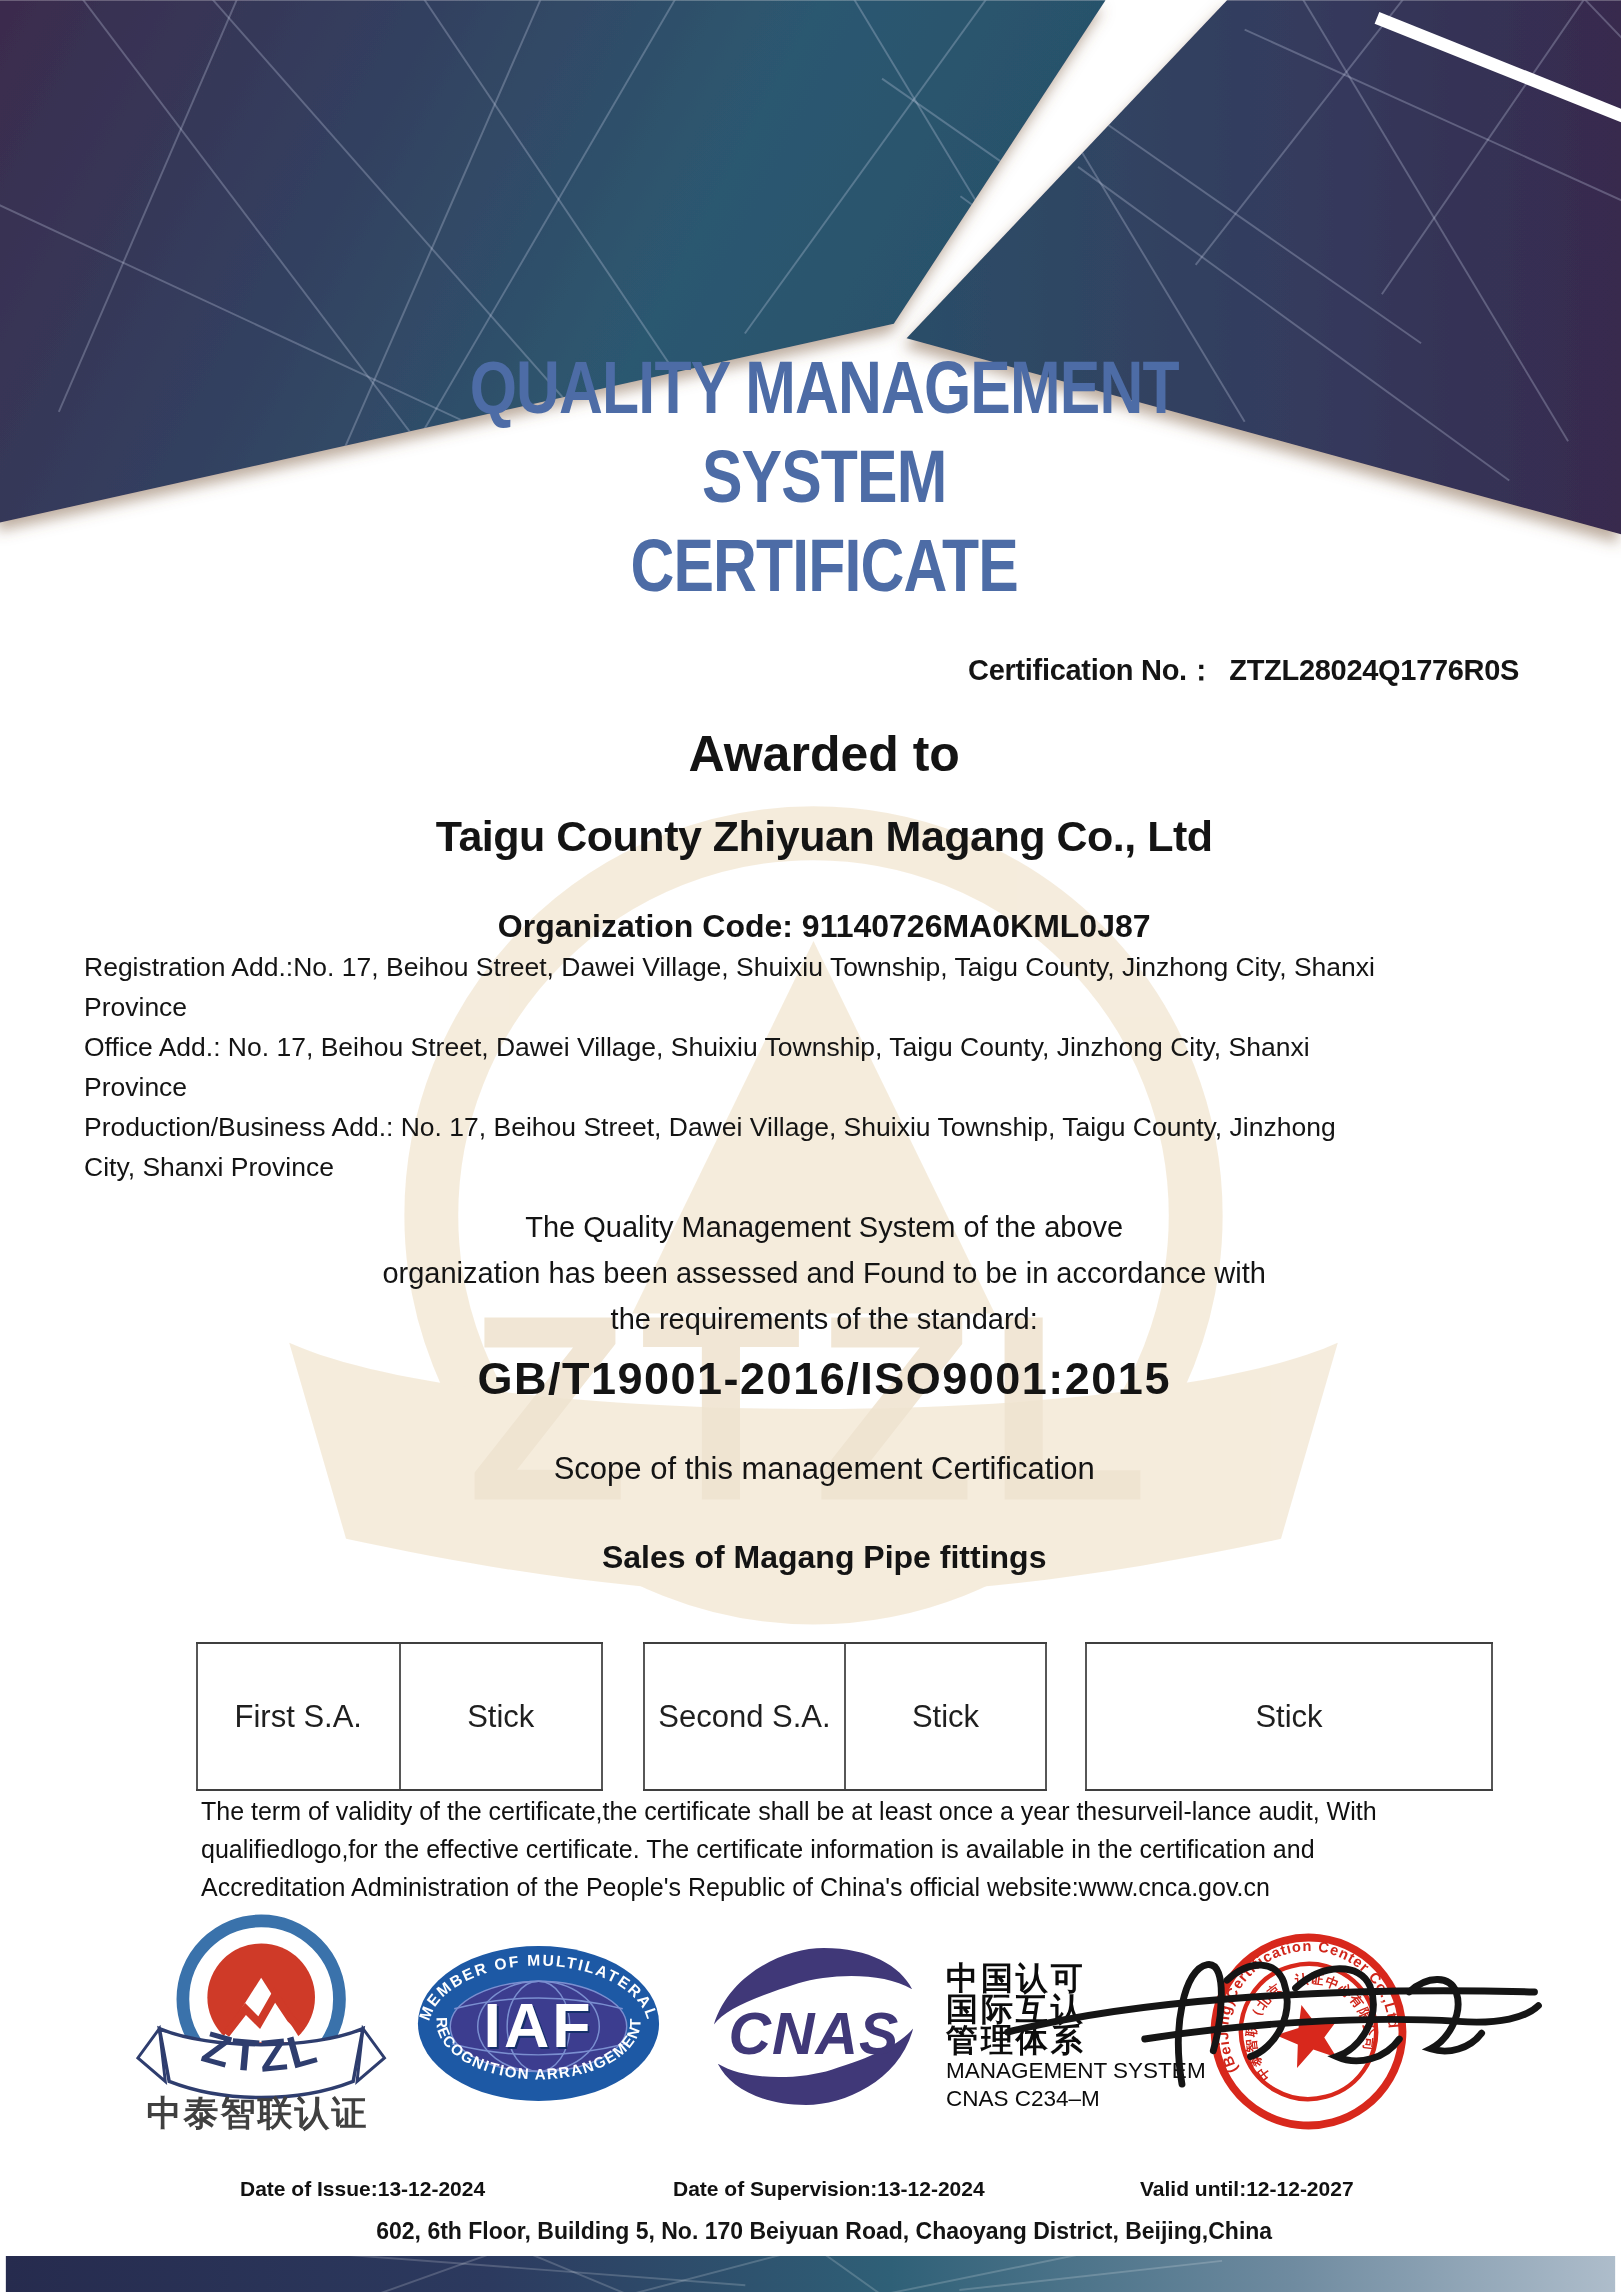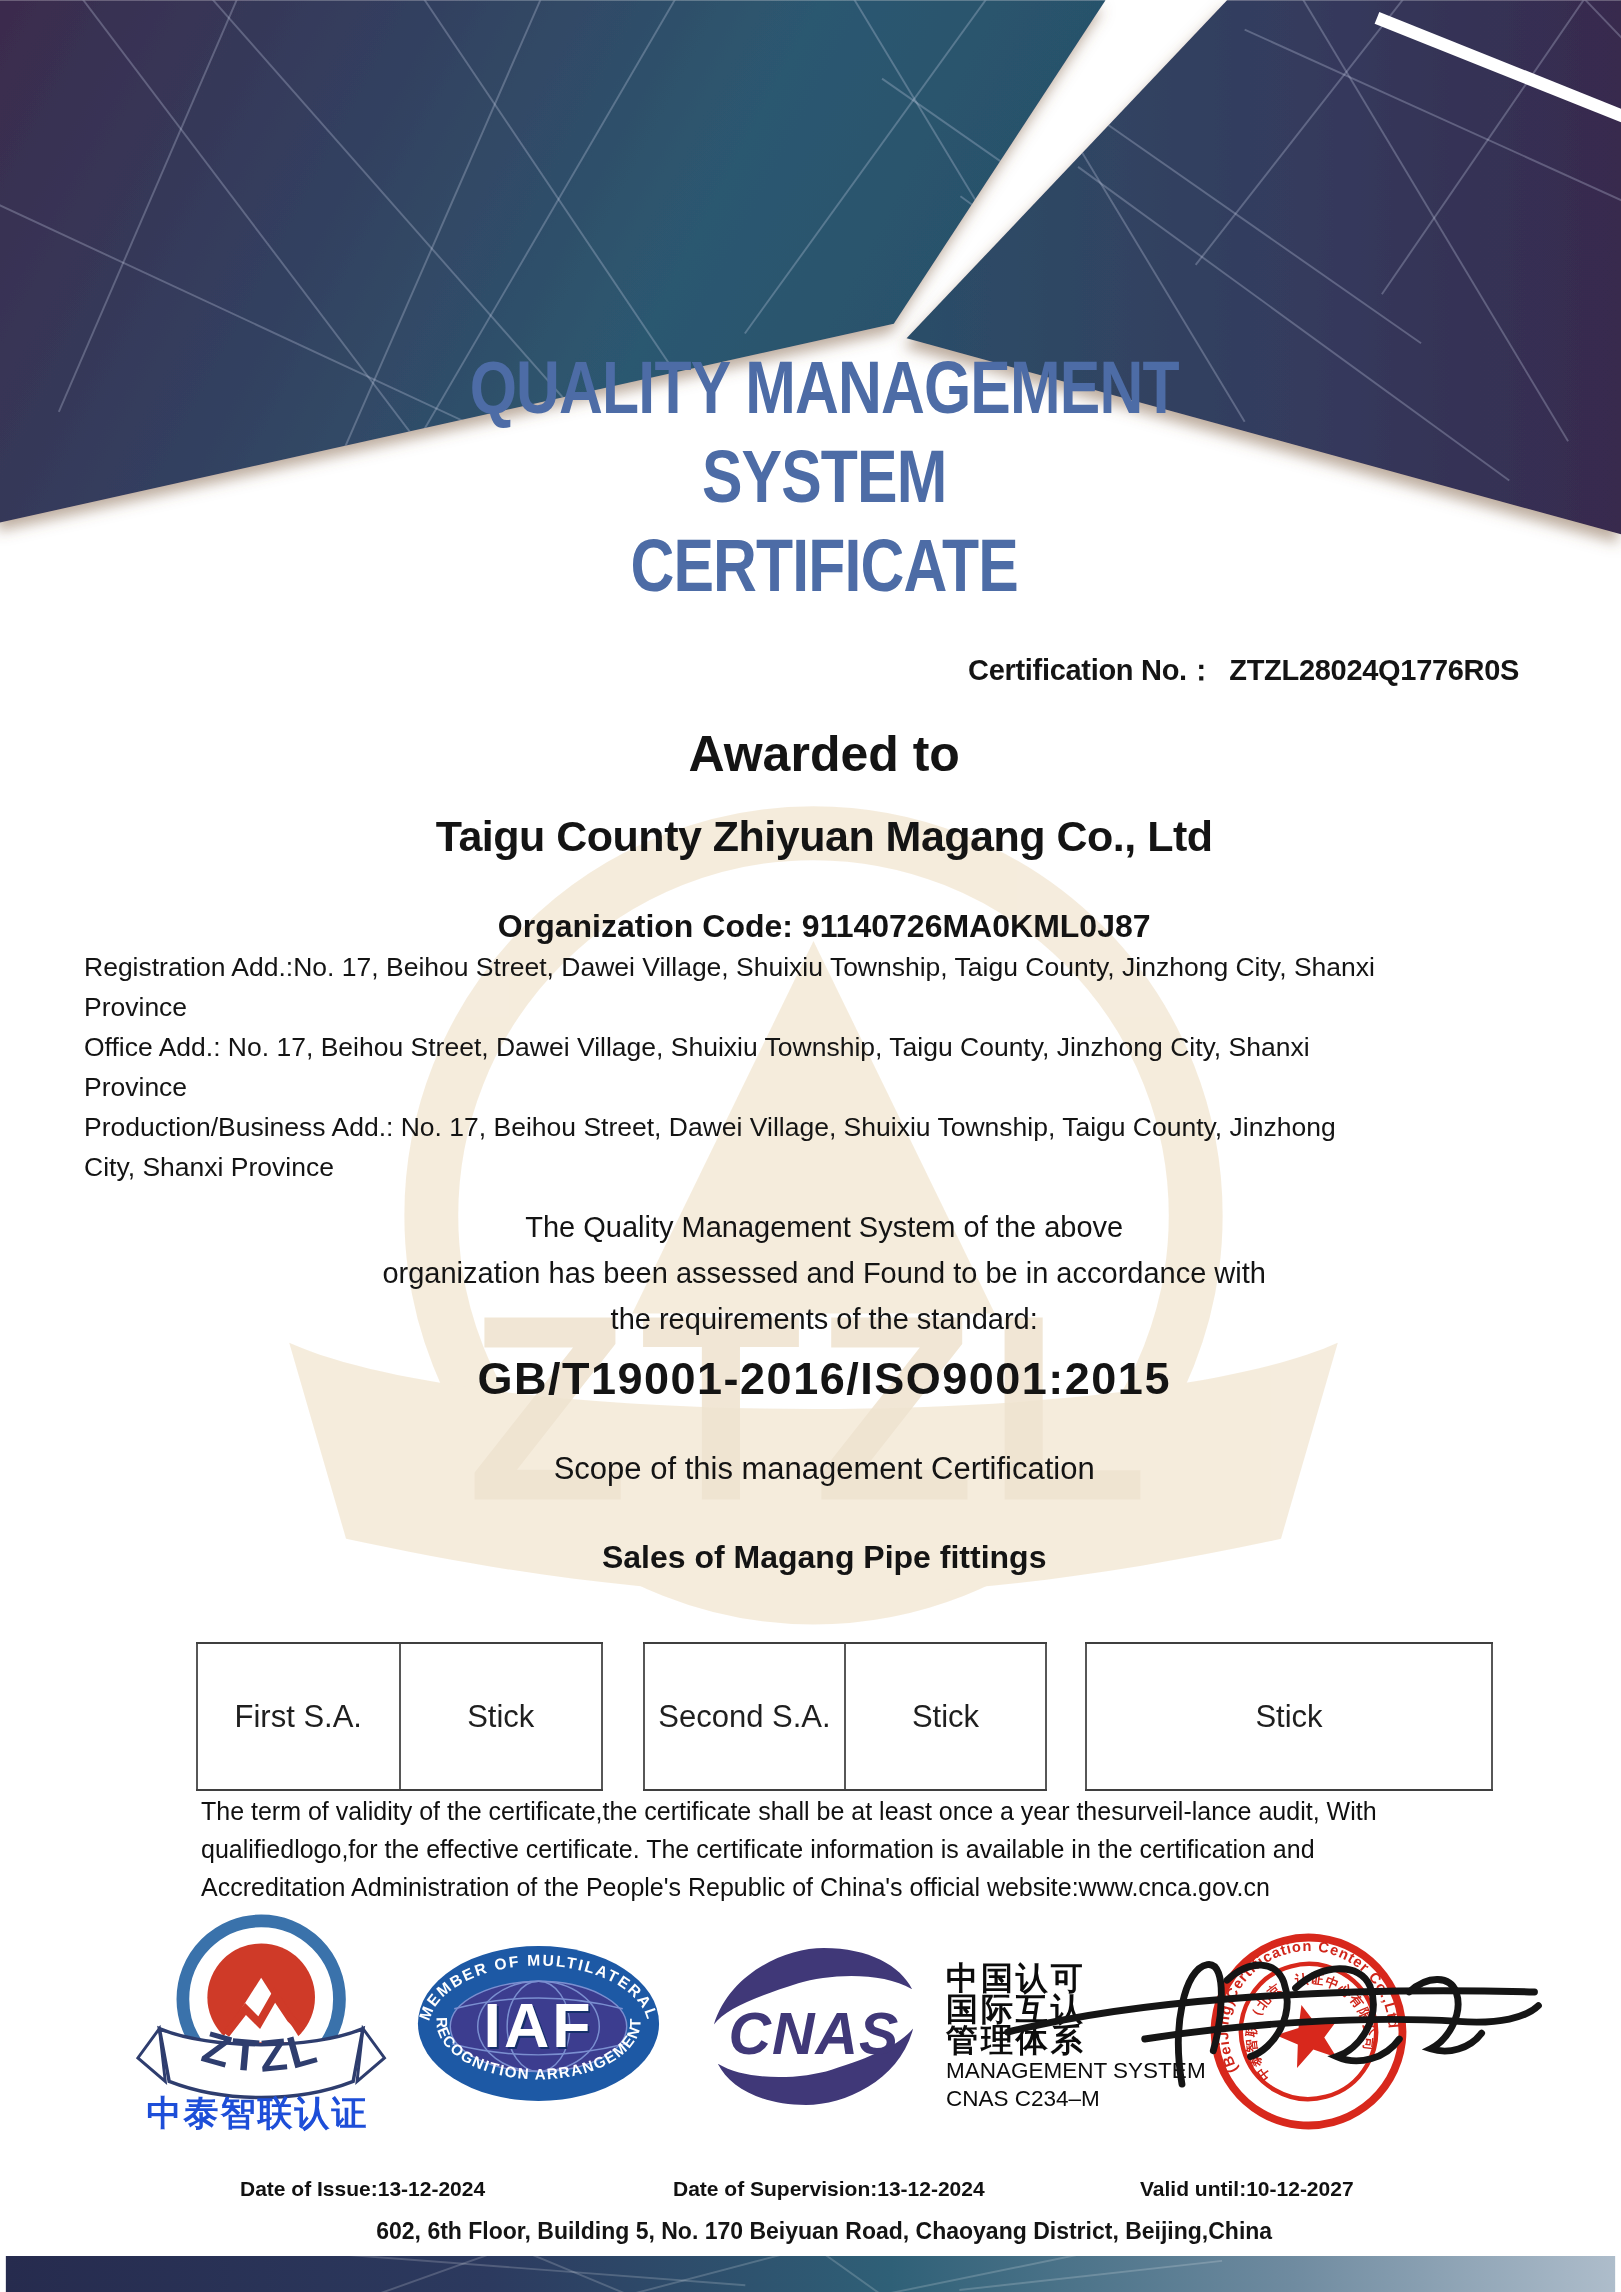--- a/index.html
+++ b/index.html
@@ -31,21 +31,21 @@
   .audit-cell{flex:1;border-left:2px solid #575757;display:flex;align-items:center;justify-content:center;
               font-size:31px;color:#1f1f1f;background:#fff;}
   .audit-cell.last{border-right:2px solid #575757;}
   #table-1{left:196px;width:407px;}
   #table-2{left:643px;width:404px;}
   #table-3{left:1085px;width:408px;}
 
   #fine-print{top:1792px;left:201px;font-size:25px;line-height:38px;font-weight:500;color:#101010;white-space:nowrap;}
 
   #ztzl-caption{top:2090px;left:125px;width:265px;text-align:center;font-size:35px;font-weight:700;
-                color:#1d4ed8;letter-spacing:2px;}
+                color:#404040;letter-spacing:2px;}
   #cnas-caption{top:1963px;left:946px;}
   .cnas-cn{font-size:32px;font-weight:700;line-height:31px;letter-spacing:2.9px;color:#0c0c0c;}
   .cnas-en{font-size:22.5px;font-weight:500;line-height:25.5px;margin-top:2px;color:#0c0c0c;}
 
   .date{position:absolute;z-index:2;top:2177px;font-size:21px;font-weight:700;color:#111;white-space:nowrap;}
   #date-issue{left:240px;}
   #date-supervision{left:673px;}
   #date-valid{left:1140px;}
   #footer-address{top:2218px;font-size:23px;font-weight:700;}
 
@@ -237,21 +237,21 @@
       <path d="M158,112 C260,96 380,88 478,94 C520,97 548,90 560,78"></path>
       <path d="M196,158 C186,100 198,40 222,36 C244,33 236,96 228,124"></path>
       <path d="M242,52 C266,30 292,32 300,54 C312,88 290,122 266,130"></path>
       <path d="M312,60 C340,34 378,34 388,58 C400,90 378,122 354,130 C376,140 404,132 418,112"></path>
       <path d="M428,64 C448,46 470,48 476,64 C484,88 466,114 450,122 C468,128 490,122 502,106"></path>
     </g>
   </svg>
 
   <div id="date-issue" class="date">Date of Issue:13-12-2024</div>
   <div id="date-supervision" class="date">Date of Supervision:13-12-2024</div>
-  <div id="date-valid" class="date">Valid until:10-12-2027</div>
+  <div id="date-valid" class="date">Valid until:12-12-2027</div>
 
   <div id="footer-address" class="abs ctr">602, 6th Floor, Building 5, No. 170 Beiyuan Road, Chaoyang District, Beijing,China</div>
 
   <svg id="footer-band" width="1621" height="36" viewBox="0 0 1654 37">
     <defs>
       <linearGradient id="gF" x1="0" y1="0" x2="1" y2="0">
         <stop offset="0" stop-color="#262b4e"></stop>
           <stop offset="0.3" stop-color="#2c3a5f"></stop>
         <stop offset="0.55" stop-color="#2f6077"></stop>
           <stop offset="0.8" stop-color="#6f8ba0"></stop>

